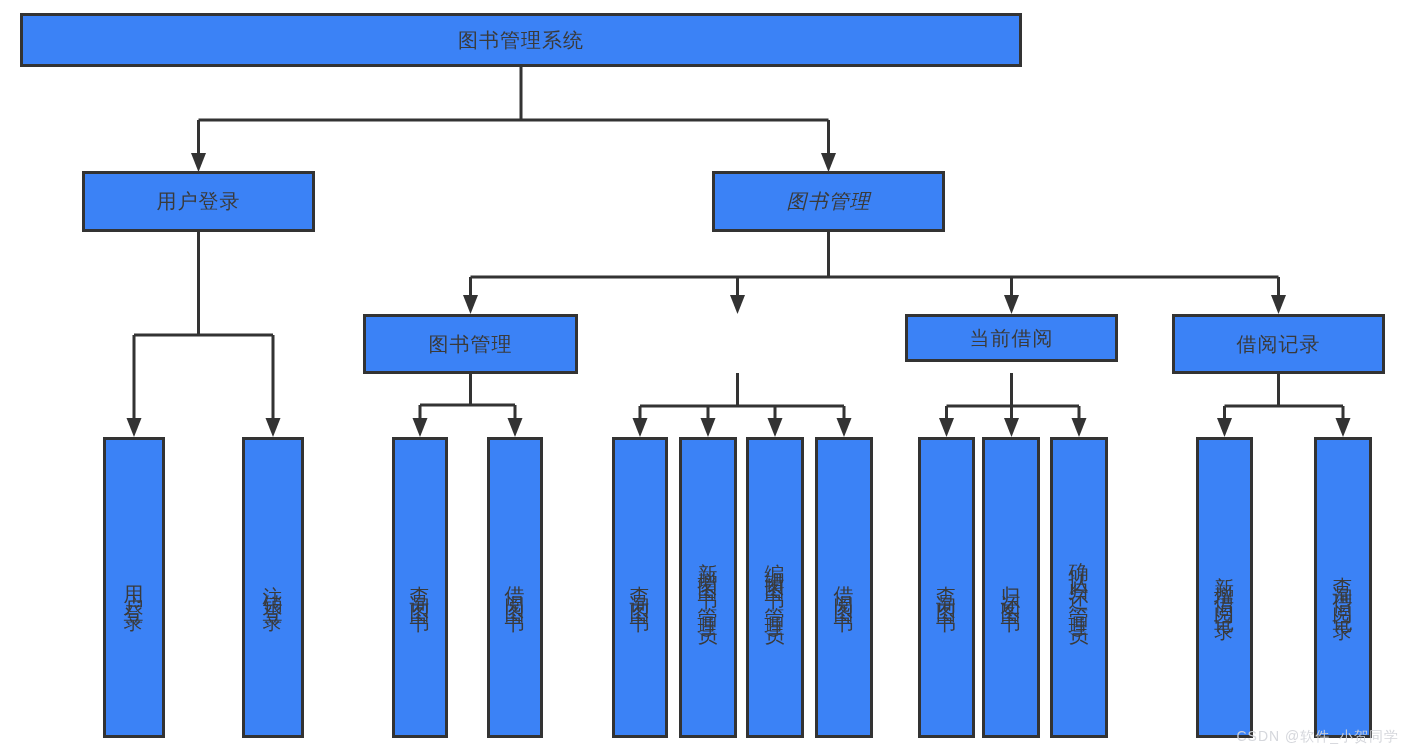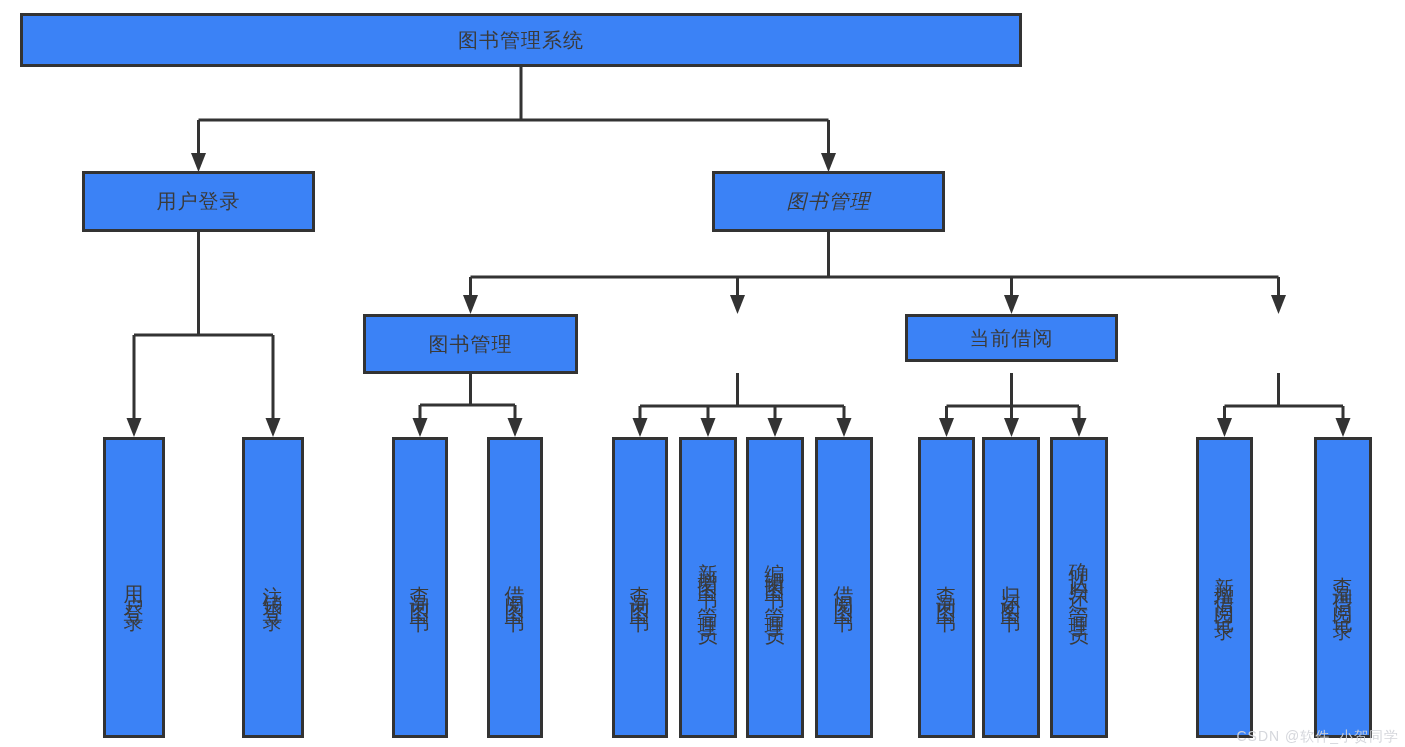--- a/index.html
+++ b/index.html
@@ -84,20 +84,21 @@
     </g>
   </svg>
 
   <div class="box hbox" style="left:20px;top:13px;width:1002px;height:54px;">图书管理系统</div>
 
   <div class="box hbox" style="left:82px;top:171px;width:233px;height:61px;">用户登录</div>
   <div class="box hbox" style="left:712px;top:171px;width:233px;height:61px;font-style:italic;">图书管理</div>
 
   <div class="box hbox" style="left:363px;top:314px;width:215px;height:60px;">图书管理</div>
   <div class="box hbox" style="left:905px;top:314px;width:213px;height:48px;">当前借阅</div>
+  <div class="box hbox" style="left:1172px;top:314px;width:213px;height:60px;">借阅记录</div>
 
   <div class="box vbox" style="left:103px;top:437px;width:62px;height:301px;">
     <span>用户登录</span>
   </div>
   <div class="box vbox" style="left:242px;top:437px;width:62px;height:301px;">
     <span>注销登录</span>
   </div>
 
   <div class="box vbox" style="left:392px;top:437px;width:56px;height:301px;">
     <span>查询图书</span>

